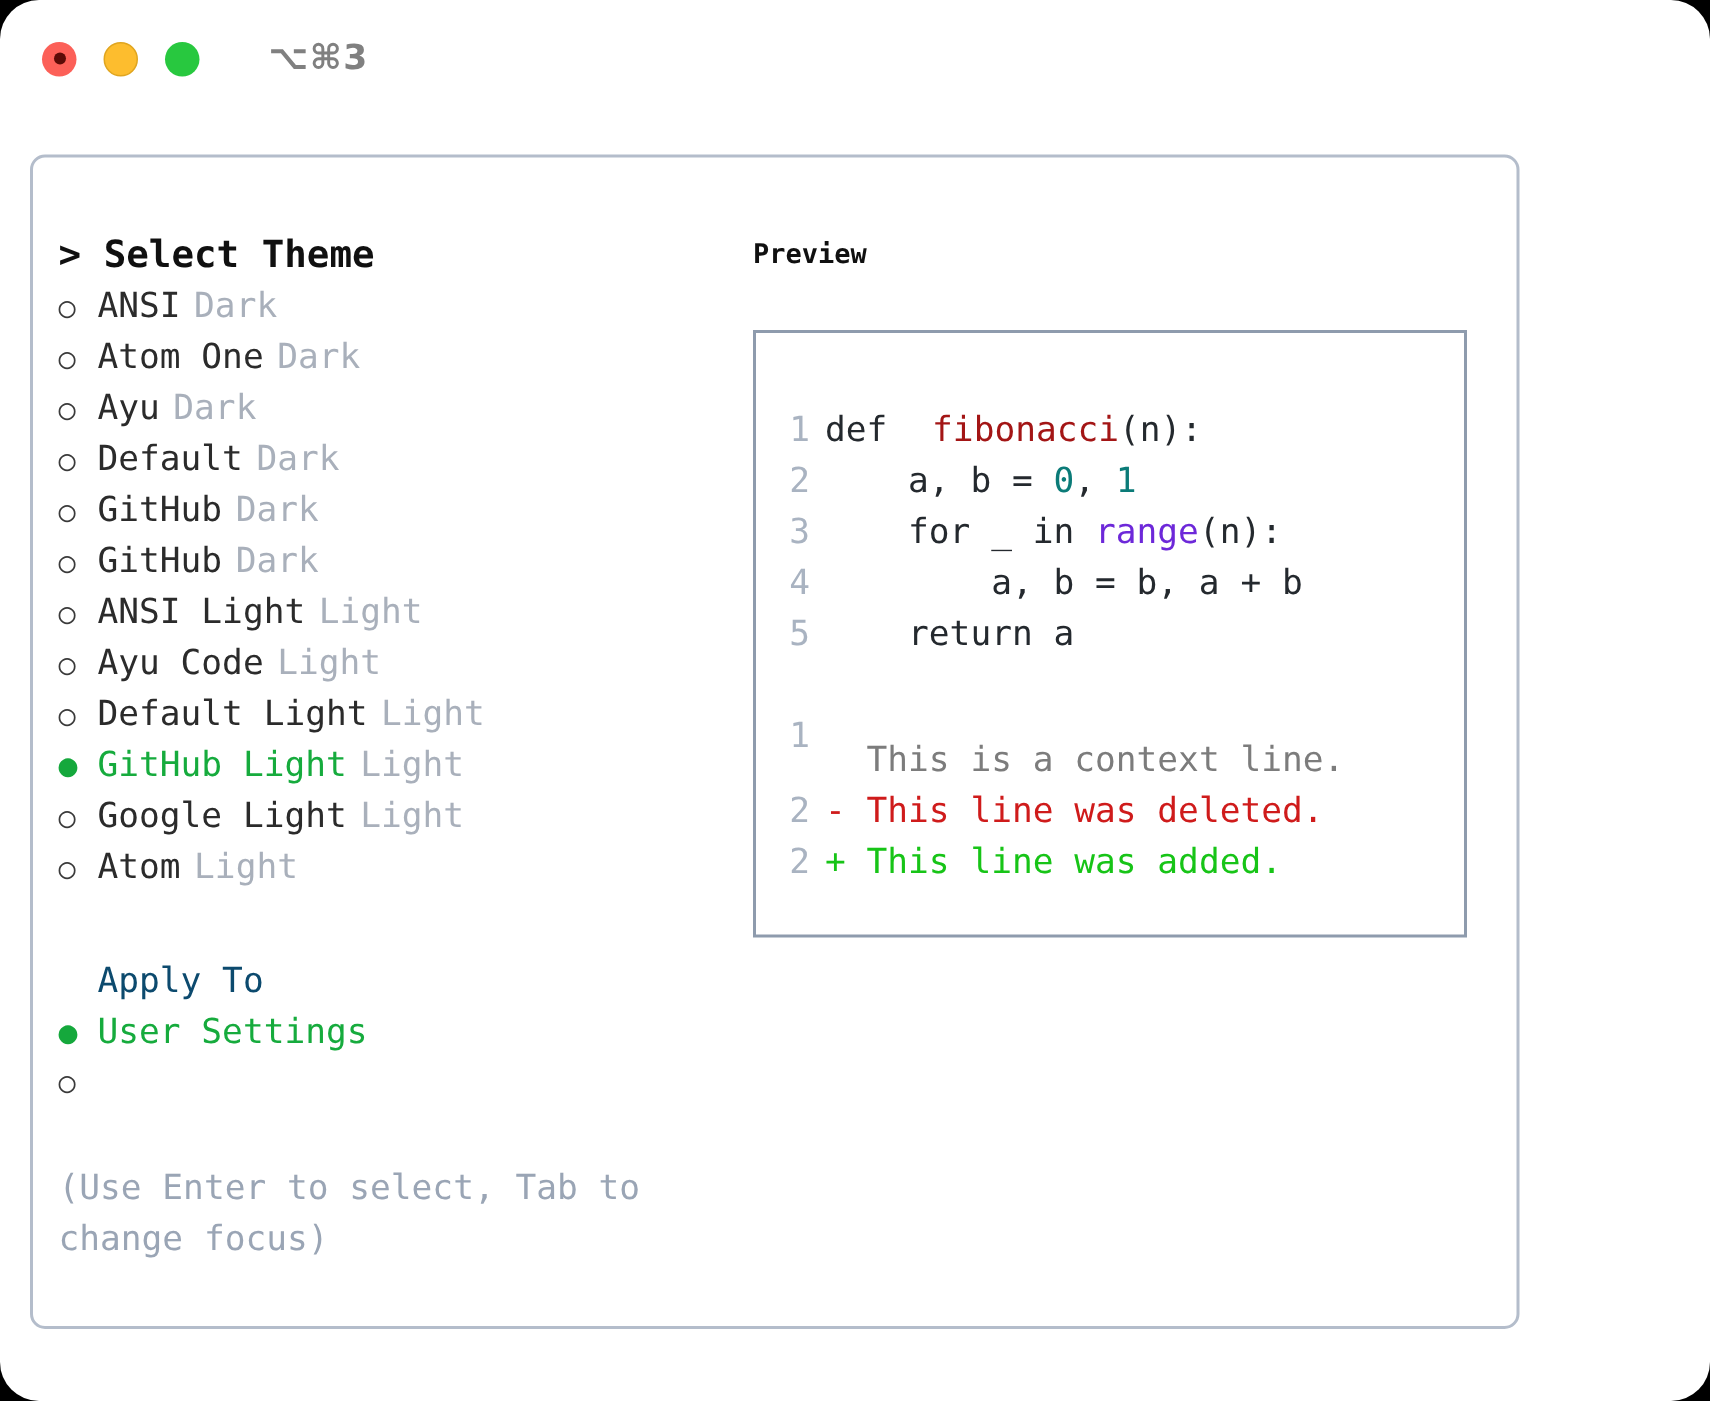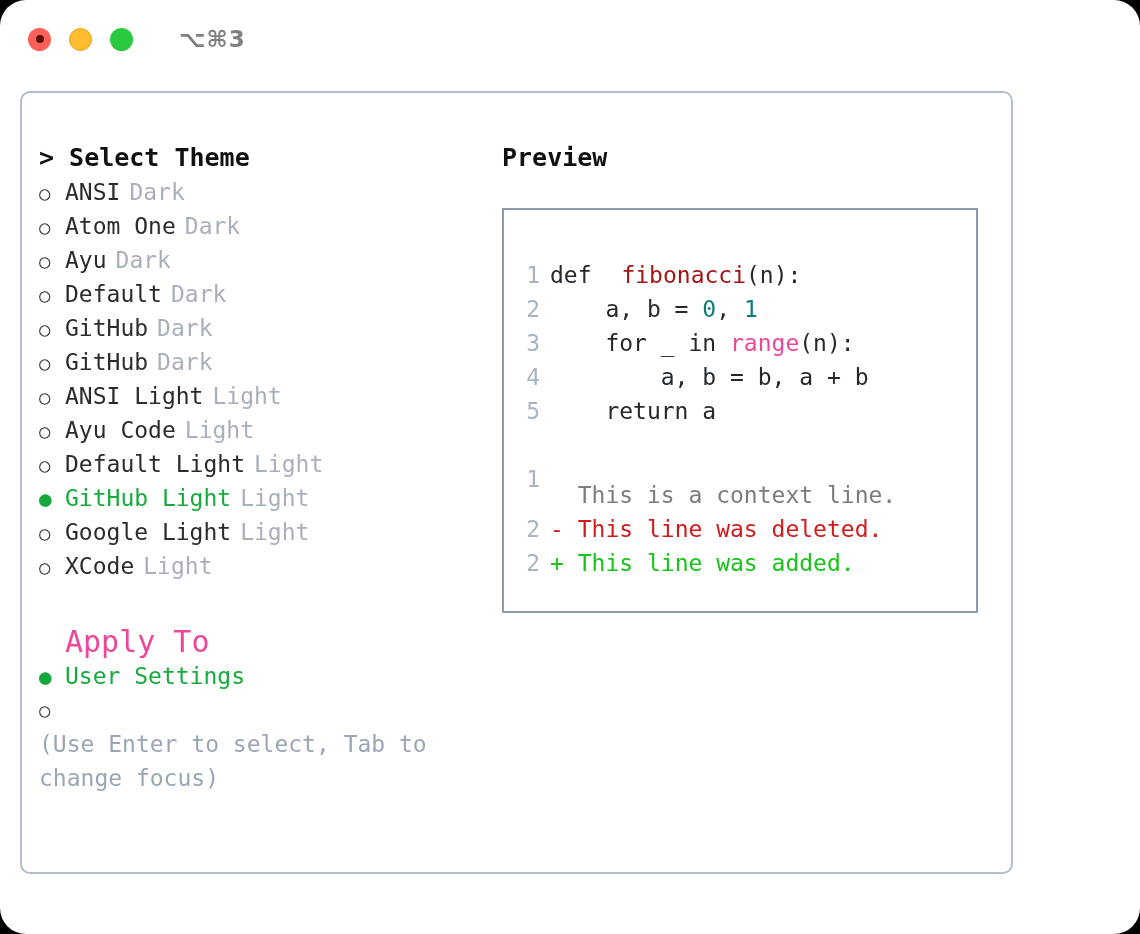--- a/index.html
+++ b/index.html
@@ -64,21 +64,21 @@
     font-size: 23px;
     font-weight: 700;
     color: #808080;
     letter-spacing: 1px;
   }
 
   
   .card {
     position: absolute;
     left: 20px;
-    top: 91px;
+    top: 103px;
     width: 993px;
     height: 783px;
     border: 2px solid #b4bdcb;
     border-radius: 10px;
     box-sizing: border-box;
     background: #ffffff;
   }
 
   .columns {
     position: absolute;
@@ -125,44 +125,45 @@
     color: #15a83c;
     font-size: 21px;
   }
   .row-label { color: #2b2b2b; }
   .row.selected .row-label { color: #16ab3d; }
   .row-suffix { color: #a9b0bb; padding-left: 9px; }
 
   .section-gap { height: 42px; }
 
   .apply-title {
-    font-size: 30px;
-    color: #ec4899;
+    font-size: 23px;
+    color: #0c4a6e;
     padding-left: 26px;
     line-height: 34px;
     white-space: pre;
   }
 
   .hint {
+    margin-top: 36px;
     font-size: 23px;
     color: #9aa5b5;
     line-height: 34px;
     width: 400px;
     white-space: pre-wrap;
   }
 
   
   .right-col {
     position: absolute;
     left: 480px;
     top: 48px;
     width: 490px;
   }
   .preview-title {
-    font-size: 25px;
+    font-size: 18px;
     font-weight: 700;
     color: #101010;
     line-height: 34px;
     white-space: pre;
   }
 
   .code-box {
     margin-top: 33px;
     width: 476px;
     height: 405px;
@@ -184,21 +185,21 @@
     text-align: right;
     color: #a9b3c1;
     padding-right: 10px;
     box-sizing: border-box;
   }
   .code-text { color: #24292e; }
   .blank-line { height: 34px; }
 
   .tok-fn    { color: #a31515; margin-left: 16px; }
   .tok-num   { color: #0b7b78; }
-  .tok-call  { color: #ec4899; }
+  .tok-call  { color: #6d28d9; }
   .diff-ctx  { color: #7c7c7c; margin-top: 16px; }
   .diff-del  { color: #cf1b1b; }
   .diff-add  { color: #17c417; }
 </style>
 </head>
 <body>
 
 <div class="window">
 
   <div class="titlebar">
@@ -223,21 +224,21 @@
             <div class="row"><span class="bullet">○</span><span class="row-label">Atom One</span><span class="row-suffix">Dark</span></div>
             <div class="row"><span class="bullet">○</span><span class="row-label">Ayu</span><span class="row-suffix">Dark</span></div>
             <div class="row"><span class="bullet">○</span><span class="row-label">Default</span><span class="row-suffix">Dark</span></div>
             <div class="row"><span class="bullet">○</span><span class="row-label">GitHub</span><span class="row-suffix">Dark</span></div>
             <div class="row"><span class="bullet">○</span><span class="row-label">GitHub</span><span class="row-suffix">Dark</span></div>
             <div class="row"><span class="bullet">○</span><span class="row-label">ANSI Light</span><span class="row-suffix">Light</span></div>
             <div class="row"><span class="bullet">○</span><span class="row-label">Ayu Code</span><span class="row-suffix">Light</span></div>
             <div class="row"><span class="bullet">○</span><span class="row-label">Default Light</span><span class="row-suffix">Light</span></div>
             <div class="row selected"><span class="bullet sel">●</span><span class="row-label">GitHub Light</span><span class="row-suffix">Light</span></div>
             <div class="row"><span class="bullet">○</span><span class="row-label">Google Light</span><span class="row-suffix">Light</span></div>
-            <div class="row"><span class="bullet">○</span><span class="row-label">XCode</span><span class="row-suffix">Light</span></div>
+            <div class="row"><span class="bullet">○</span><span class="row-label">Atom</span><span class="row-suffix">Light</span></div>
           </div>
 
         <div class="section-gap"></div>
 
         <div class="apply-title">Apply To</div>
         <div id="apply-list">
             <div class="row selected"><span class="bullet sel">●</span><span class="row-label">User Settings</span></div>
             <div class="row"><span class="bullet">○</span></div>
           </div>
 

